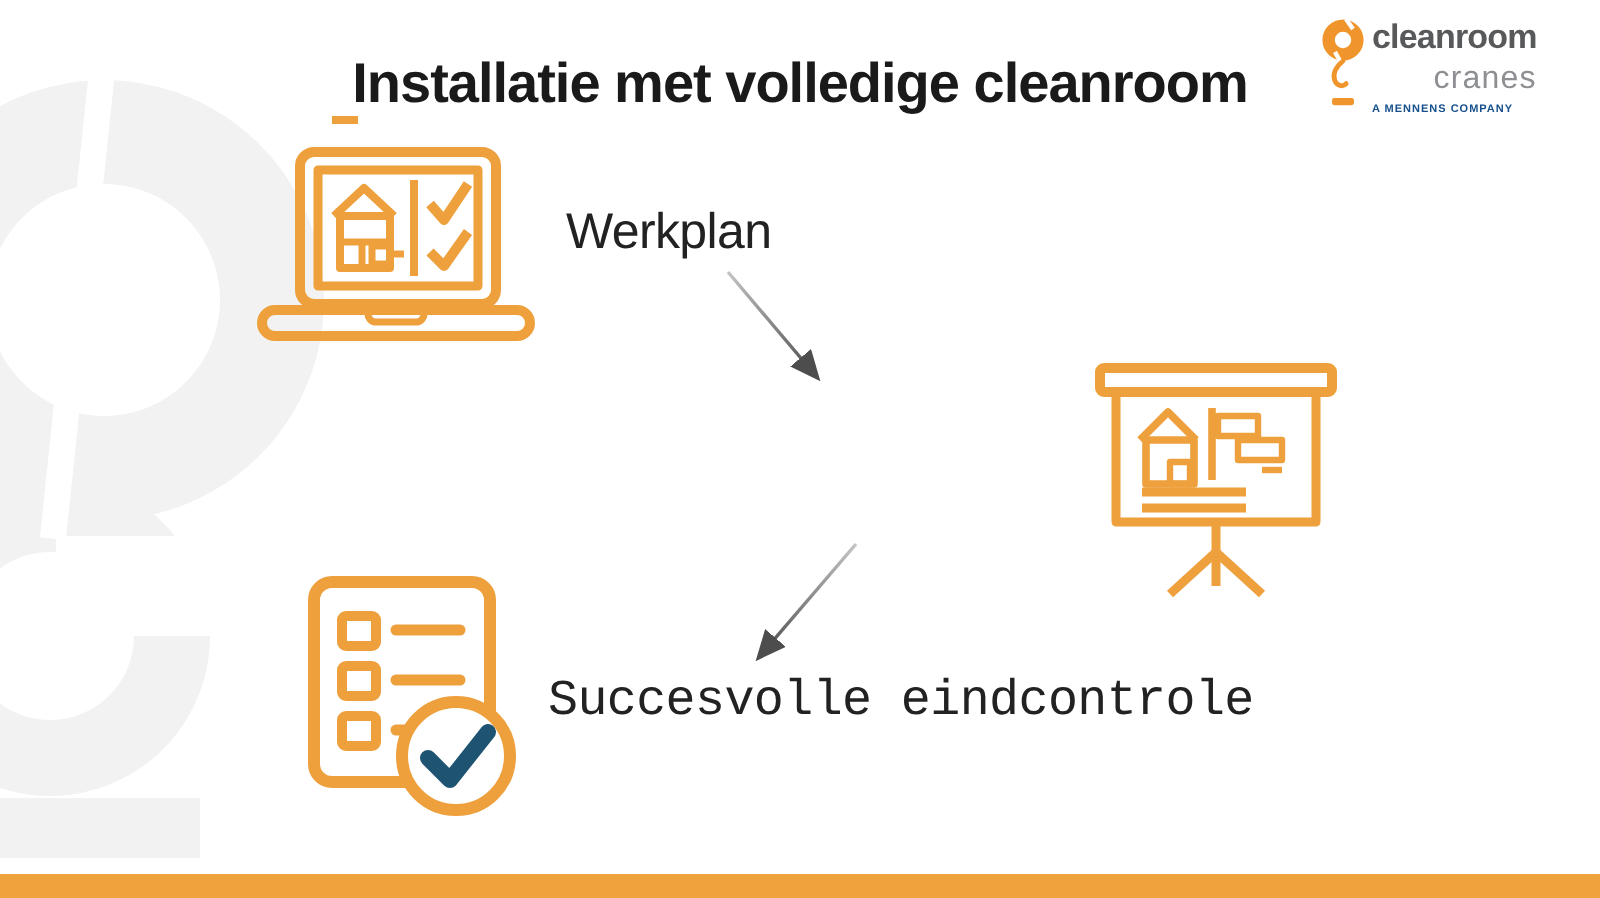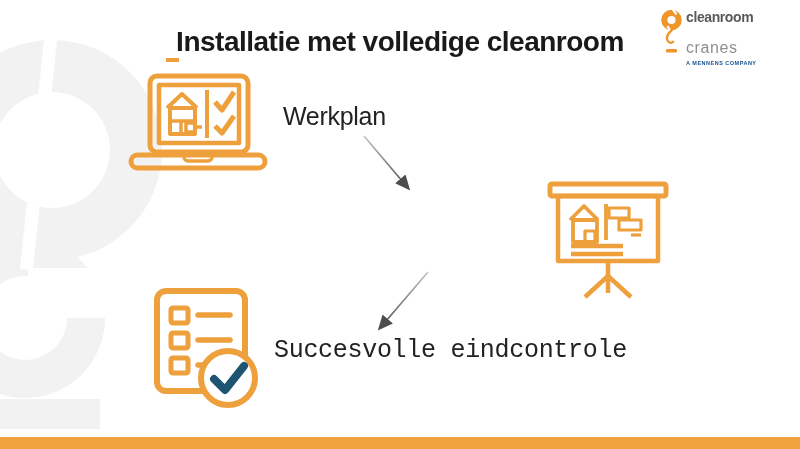--- a/index.html
+++ b/index.html
@@ -15,22 +15,22 @@
   
   .title {
     left:0; right:0; top:26px; text-align:center;
     font-size:28px; font-weight:bold; letter-spacing:-0.5px; color:#1a1a1a;
   }
   .title-underline { left:166px; top:58px; width:13px; height:3.5px; background:#EDA03C; }
 
   
   .logo-icon { left:659px; top:9px; }
   .logo-text { left:686px; top:10px; line-height:1; }
-  .logo-name  { font-size:14px; font-weight:bold; color:#58595B; letter-spacing:-0.4px; }
-  .logo-name2 { font-size:16px; font-weight:400; color:#8D8F92; letter-spacing:0.6px; margin-top:16px; }
+  .logo-name  { font-size:17px; font-weight:bold; color:#58595B; letter-spacing:-0.4px; }
+  .logo-name2 { font-size:16px; font-weight:400; color:#8D8F92; letter-spacing:0.6px; margin-top:5px;text-align:right; }
   .logo-tagline { font-size:5.5px; font-weight:bold; color:#17508C; letter-spacing:0.5px; margin-top:5px; }
 
   
   .step-label { color:#222; font-size:25px; letter-spacing:-0.3px; white-space:nowrap; }
   .label-1 { left:283px; top:102px; }
   .label-2 { left:352px; top:226px; }
   .label-3 { left:274px; top:336px;font-family:Liberation Mono, monospace; }
 
   
   .icon-laptop       { left:128px; top:72px;  }

